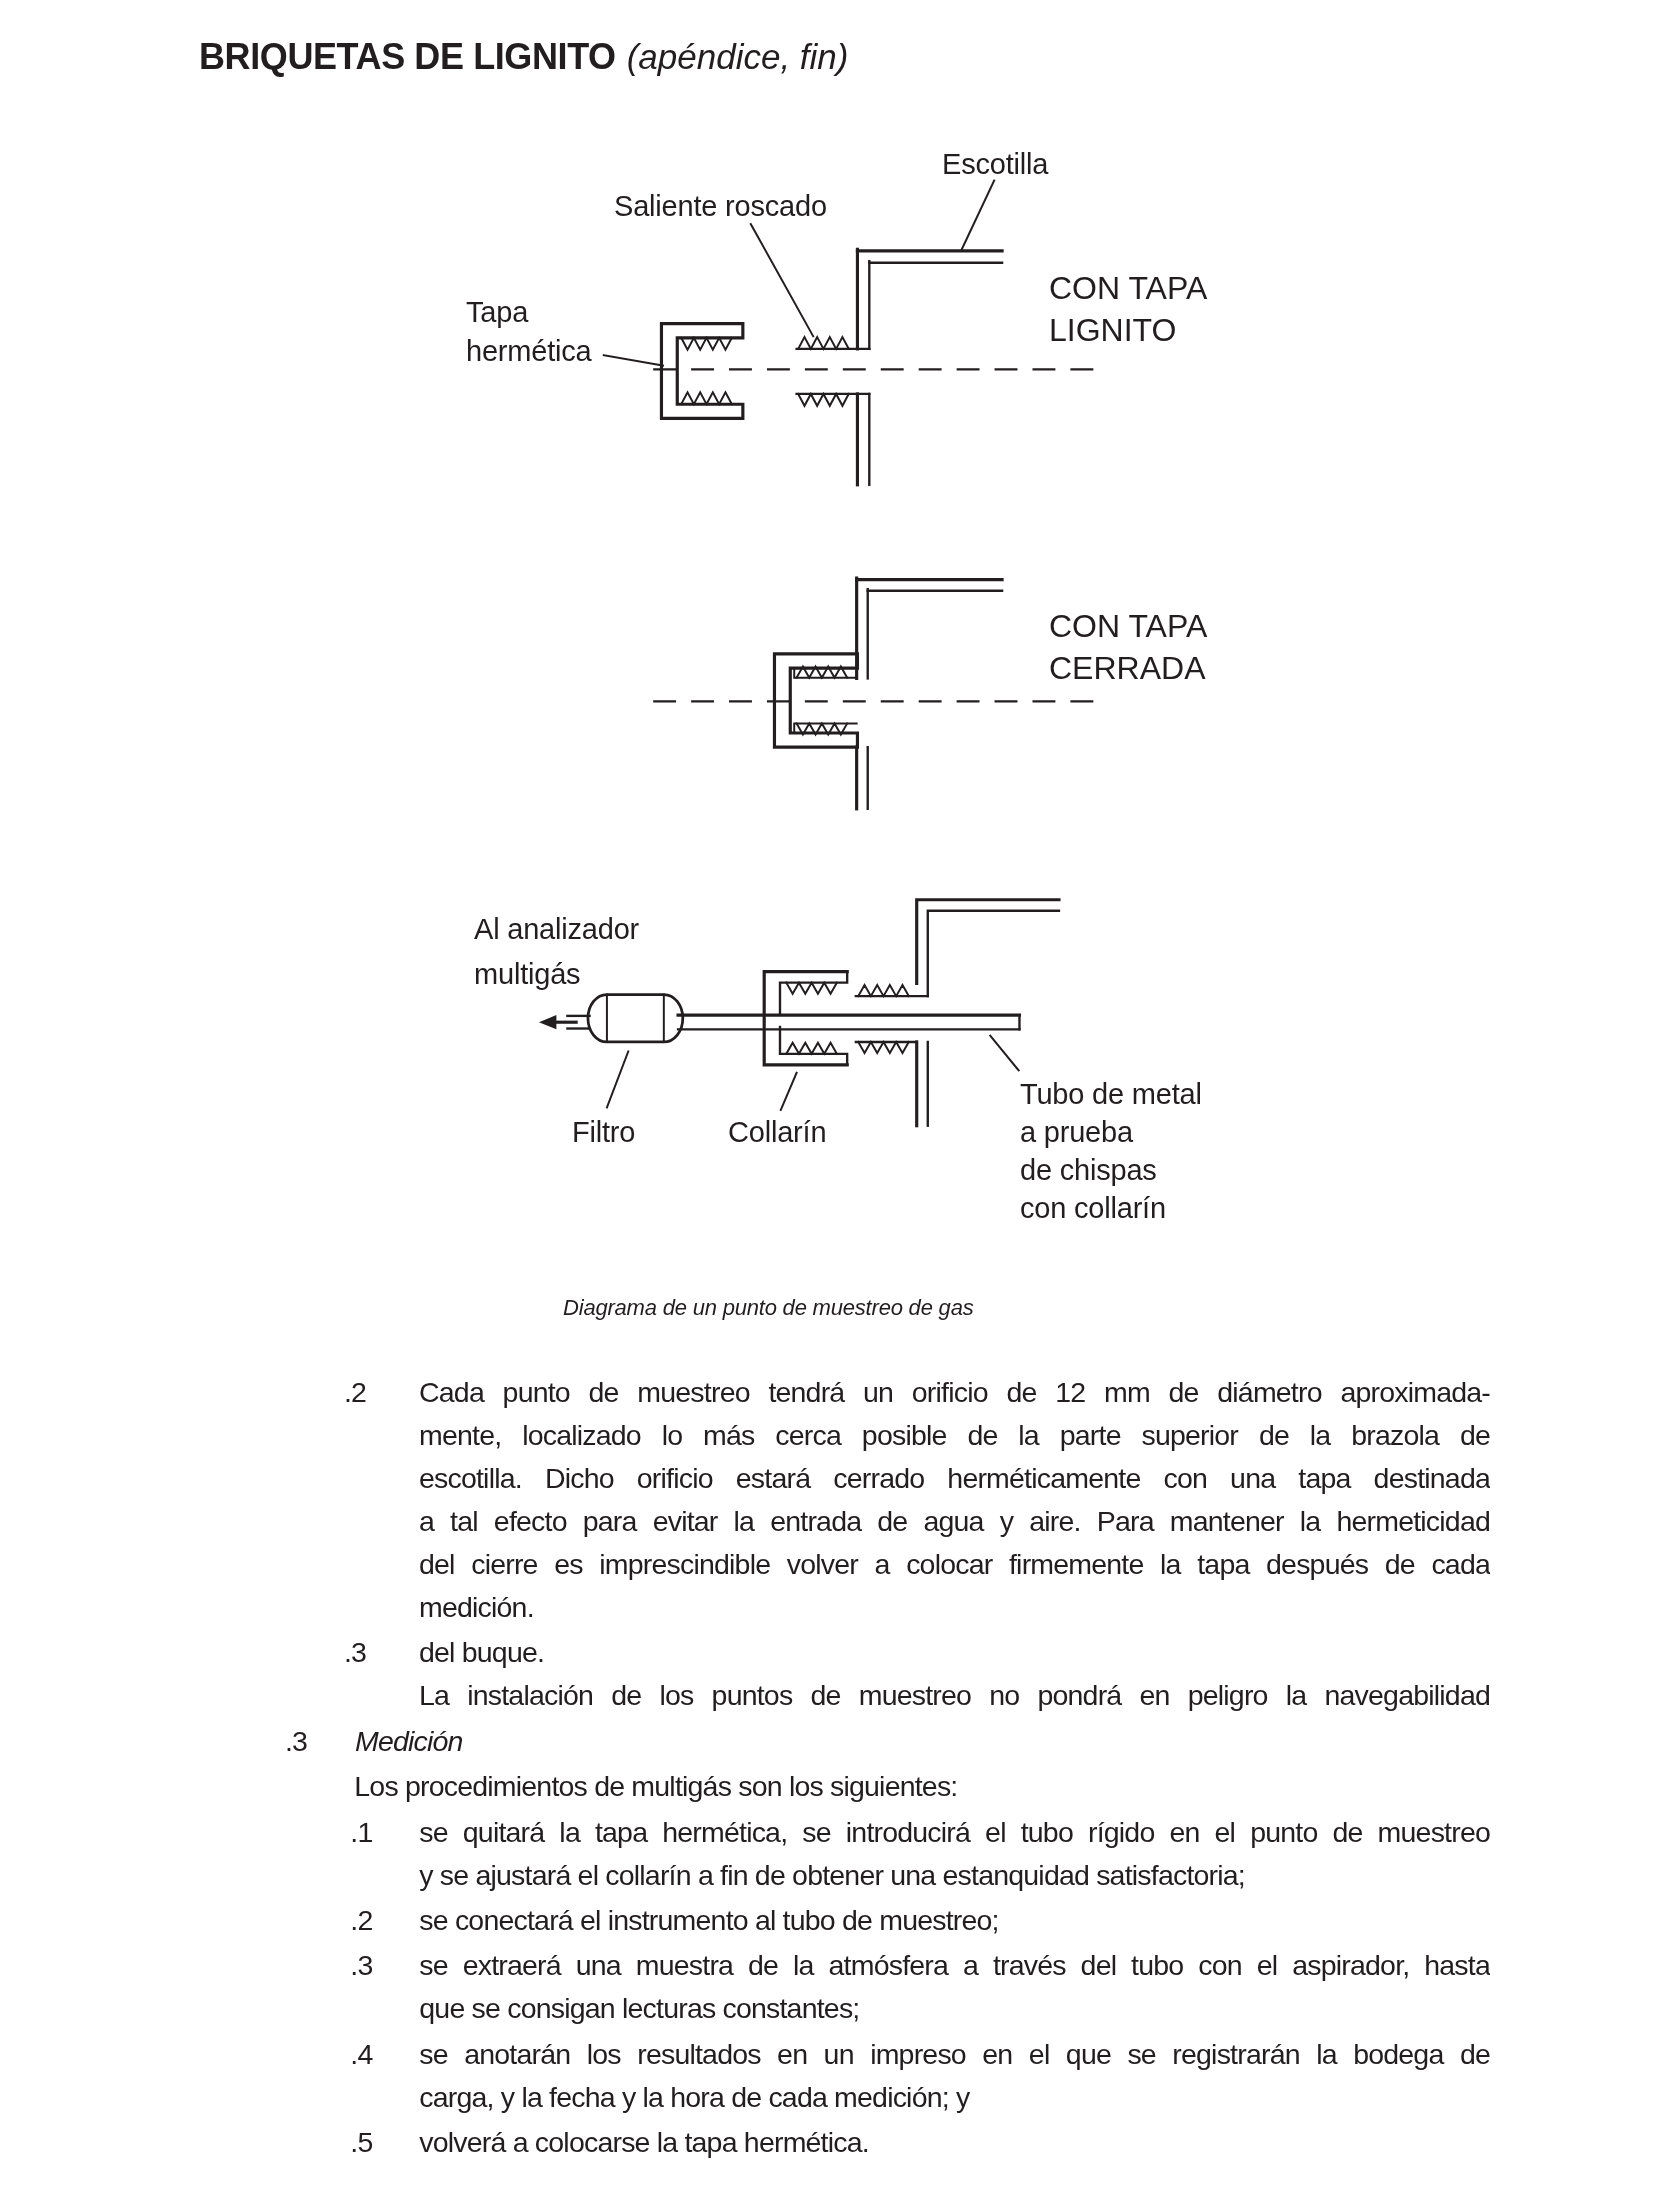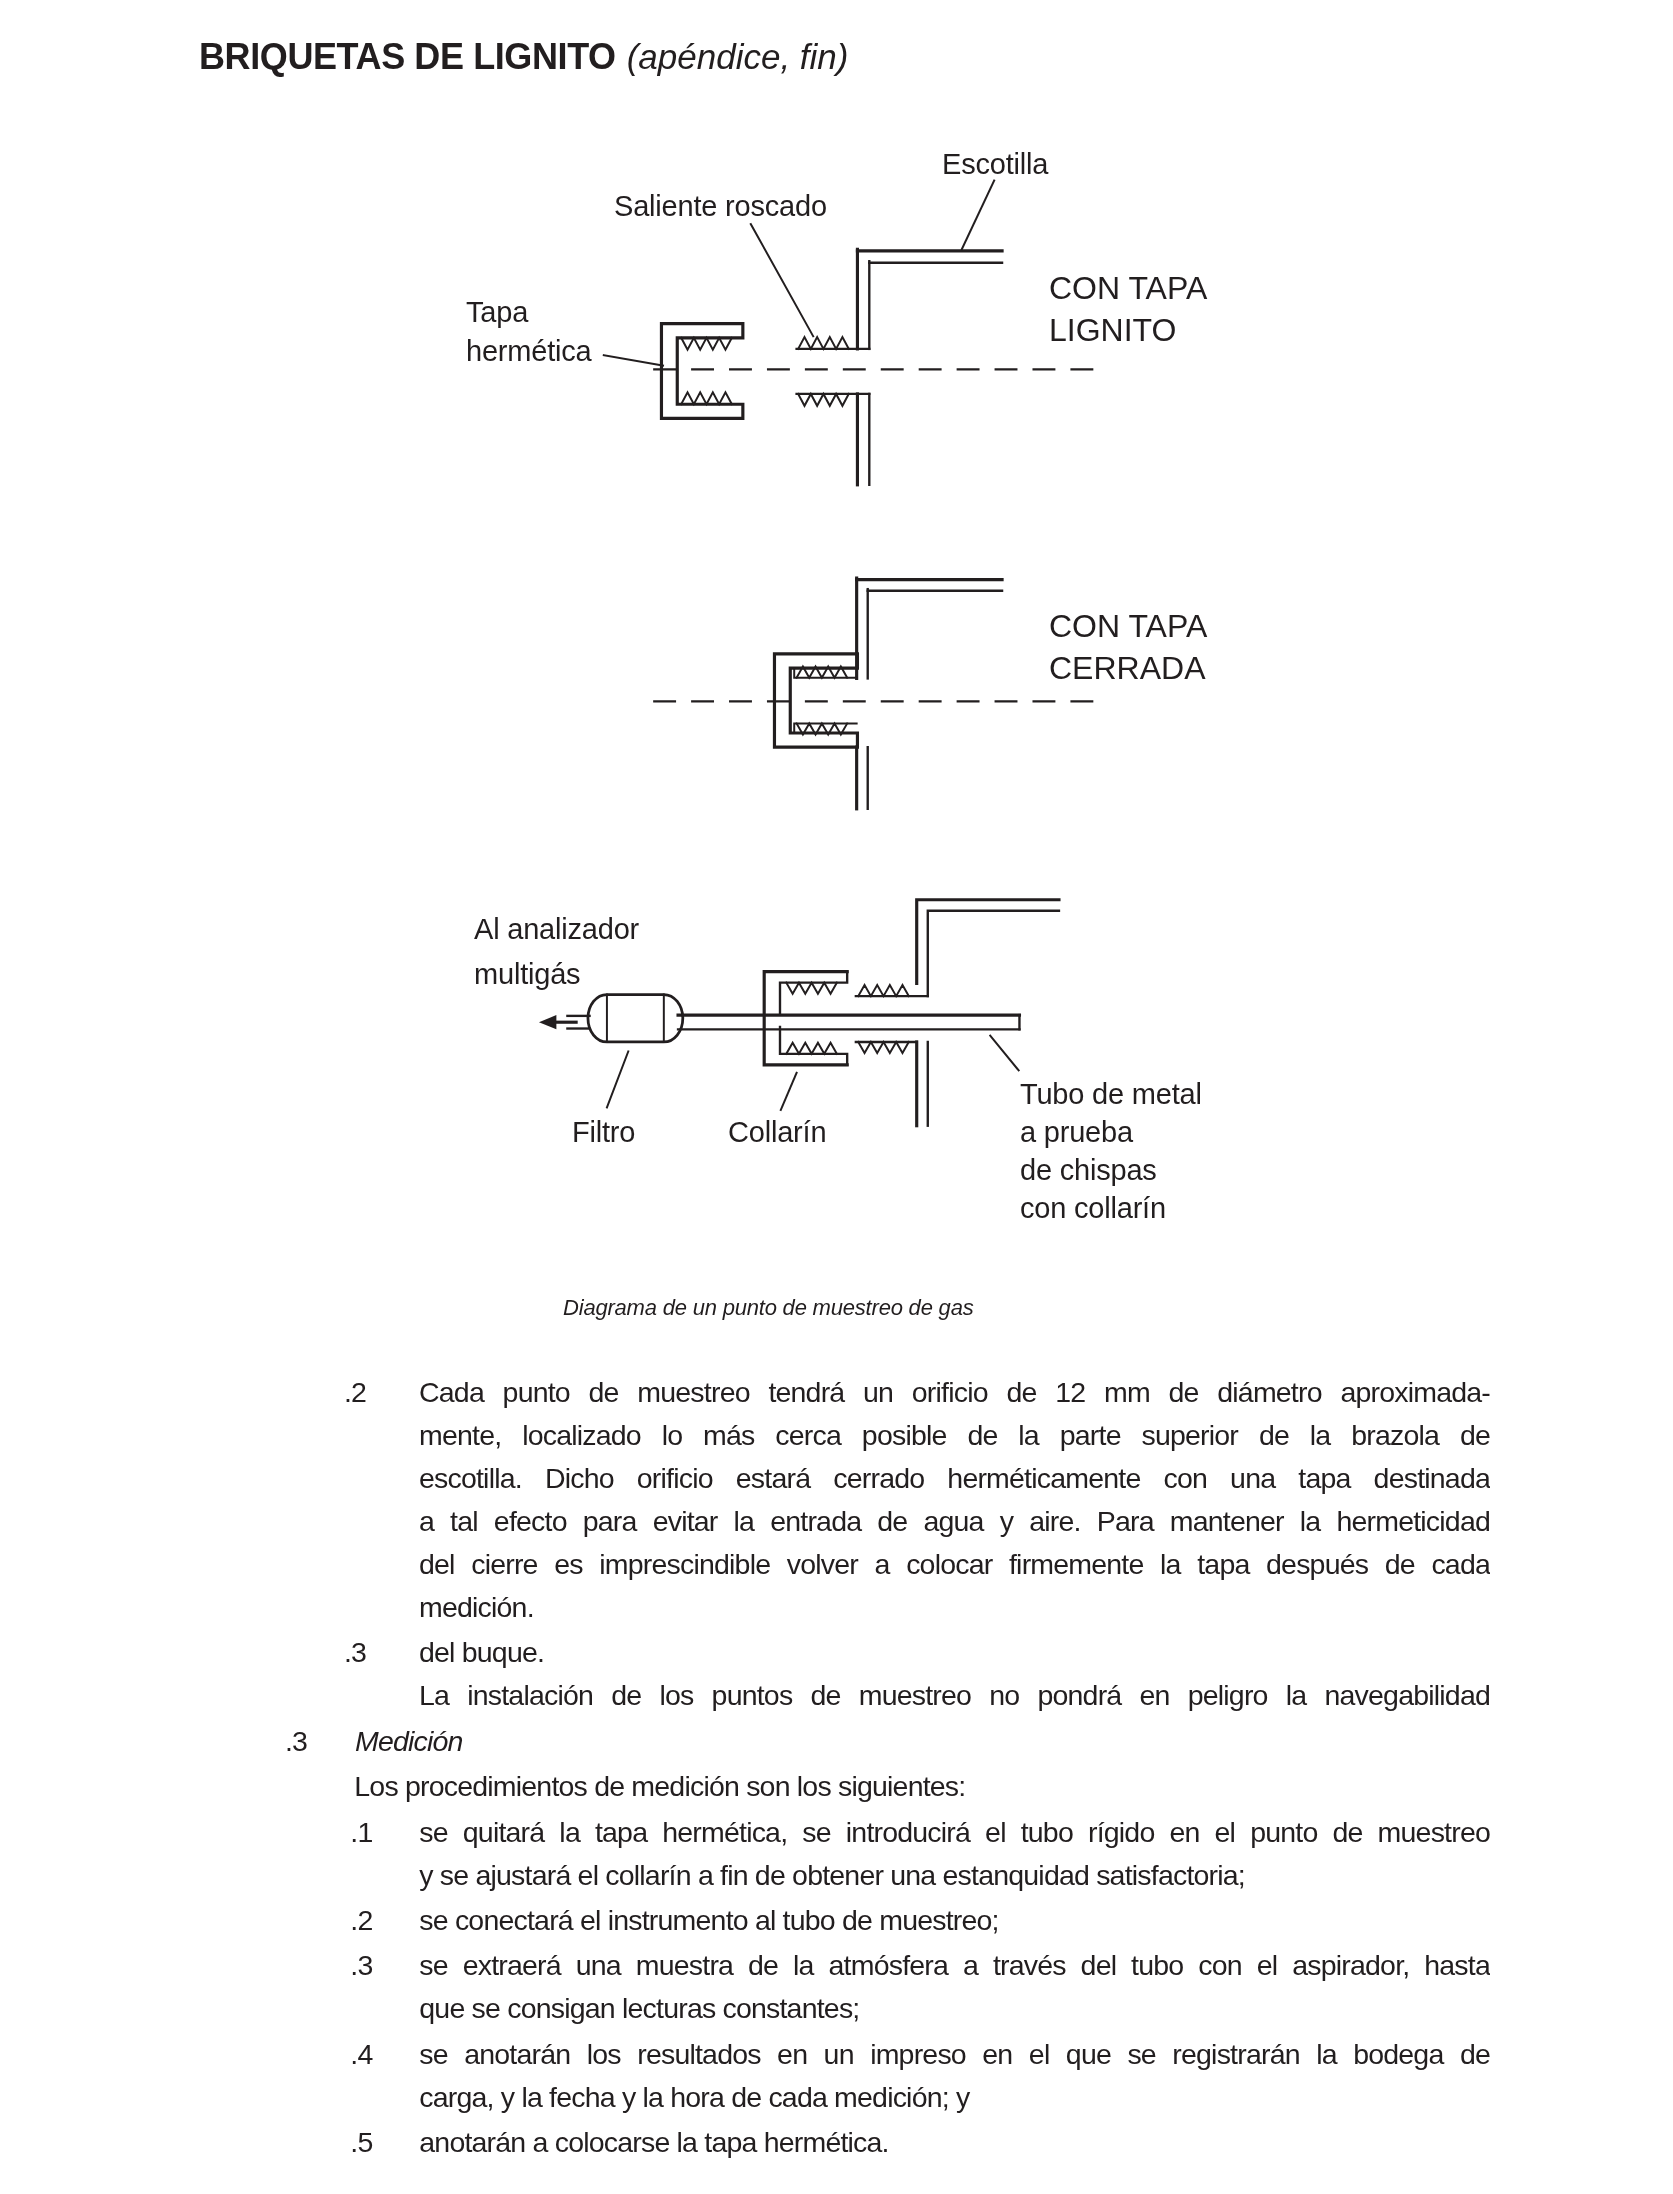--- a/index.html
+++ b/index.html
@@ -197,21 +197,21 @@
       </div>
     </div>
 
     <div class="item outdent">
       <div class="marker">.3</div>
       <div class="itext">
         <div class="line italic">Medición</div>
       </div>
     </div>
 
-    <div class="plain-line" style="margin-bottom:2.4px;">Los procedimientos de medición son los siguientes:</div>
+    <div class="plain-line" style="margin-bottom:2.4px;">Los procedimientos de multigás son los siguientes:</div>
 
     <div class="item subdent">
       <div class="marker">.1</div>
       <div class="itext">
         <div class="line jl">se quitará la tapa hermética, se introducirá el tubo rígido en el punto de muestreo</div>
         <div class="line">y se ajustará el collarín a fin de obtener una estanquidad satisfactoria;</div>
       </div>
     </div>
 
     <div class="item subdent">
@@ -233,19 +233,19 @@
       <div class="marker">.4</div>
       <div class="itext">
         <div class="line jl">se anotarán los resultados en un impreso en el que se registrarán la bodega de</div>
         <div class="line">carga, y la fecha y la hora de cada medición; y</div>
       </div>
     </div>
 
     <div class="item subdent">
       <div class="marker">.5</div>
       <div class="itext">
-        <div class="line">anotarán a colocarse la tapa hermética.</div>
+        <div class="line">volverá a colocarse la tapa hermética.</div>
       </div>
     </div>
 
   </div>
 </div>
 
 
 </body></html>

